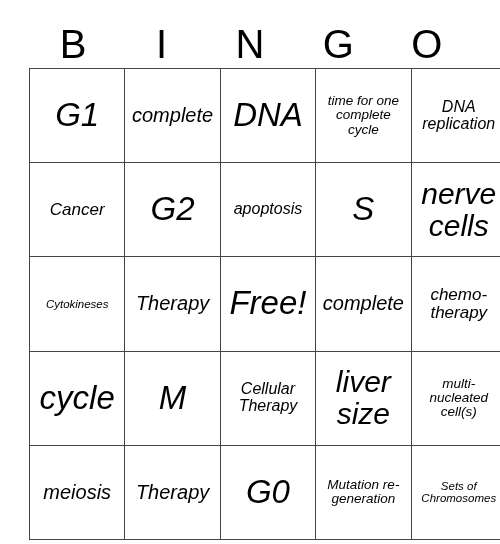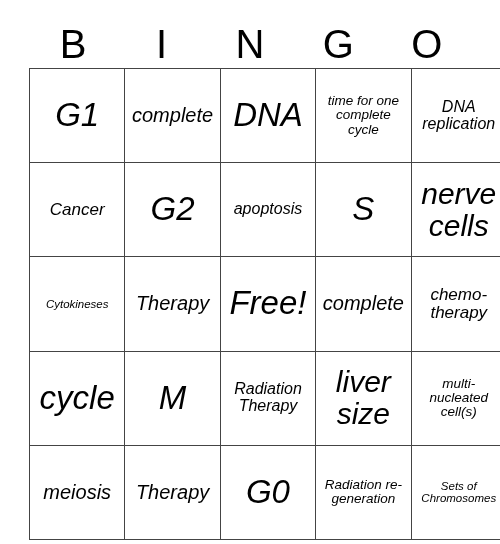--- a/index.html
+++ b/index.html
@@ -140,41 +140,41 @@
           </td>
       </tr>
       <tr>
         <td class="sz-xxl">
             <span class="cell-text">cycle</span>
           </td>
         <td class="sz-xxl">
             <span class="cell-text">M</span>
           </td>
         <td class="sz-sm">
-            <span class="cell-text">Radiation Therapy</span>
+            <span class="cell-text">Cellular Therapy</span>
           </td>
         <td class="sz-xl">
             <span class="cell-text">liver size</span>
           </td>
         <td class="sz-xs">
             <span class="cell-text">multi-nucleated cell(s)</span>
           </td>
       </tr>
       <tr>
         <td class="sz-md">
             <span class="cell-text">meiosis</span>
           </td>
         <td class="sz-md">
             <span class="cell-text">Therapy</span>
           </td>
         <td class="sz-xxl">
             <span class="cell-text">G0</span>
           </td>
         <td class="sz-xs">
-            <span class="cell-text">Radiation re-generation</span>
+            <span class="cell-text">Mutation re-generation</span>
           </td>
         <td class="sz-xxs">
             <span class="cell-text">Sets of Chromosomes</span>
           </td>
       </tr>
     </tbody>
   </table>
 
 </div>
 

